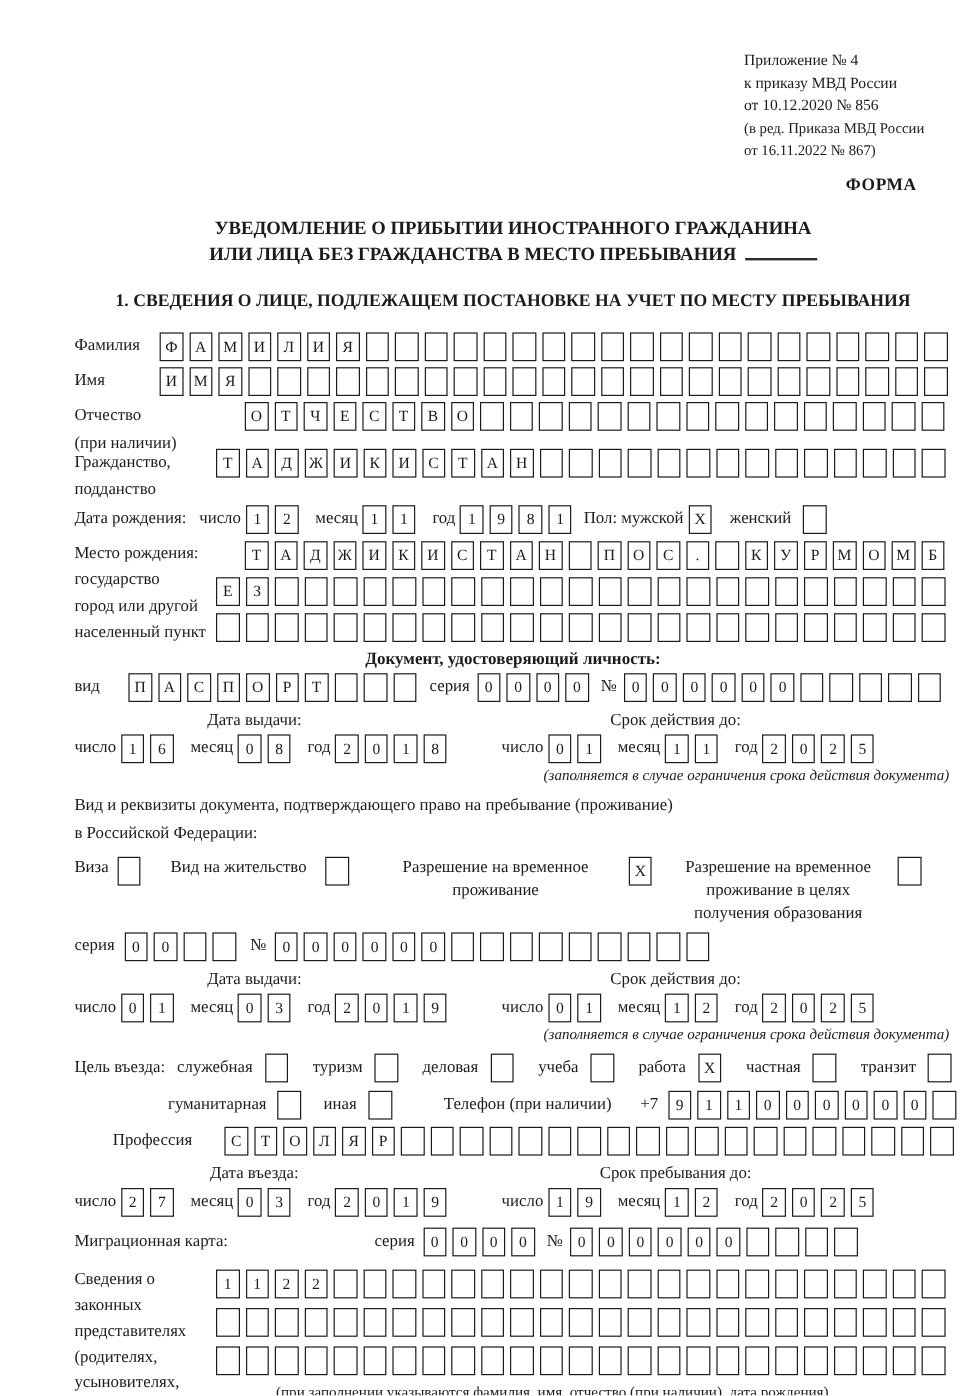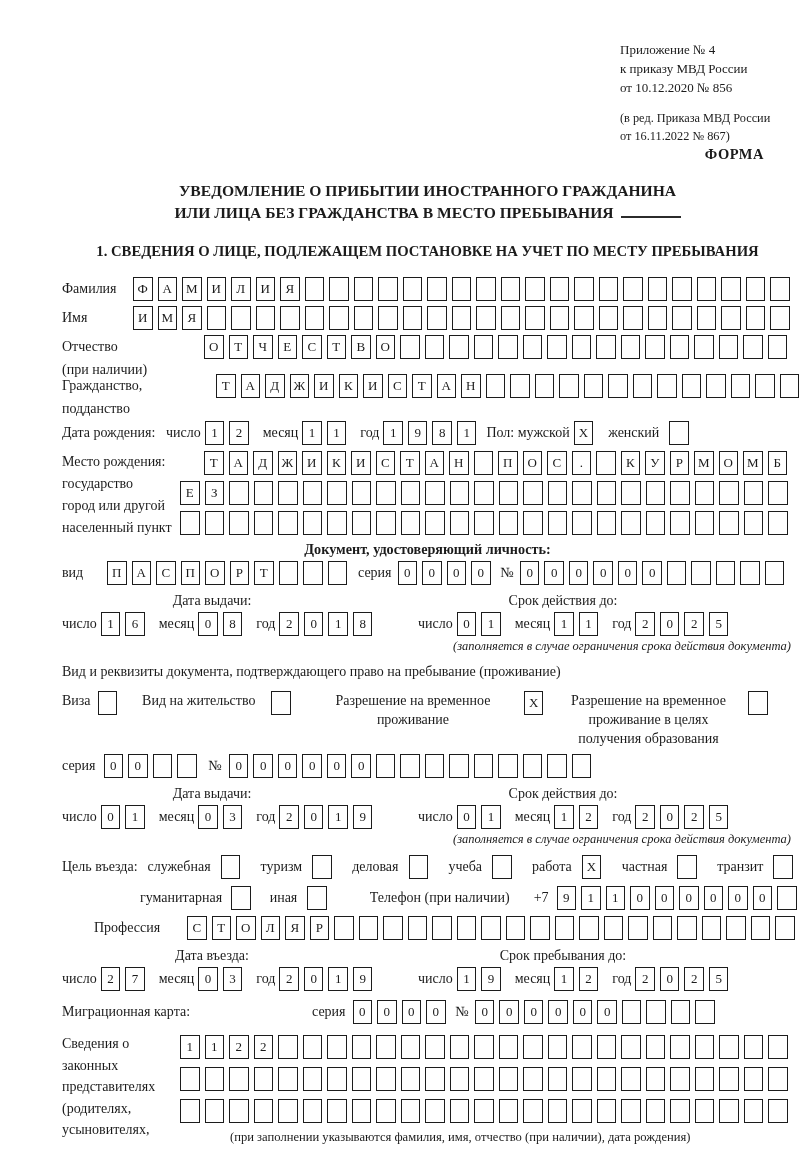--- a/index.html
+++ b/index.html
@@ -1,20 +1,20 @@
 <!DOCTYPE html>
 <html><head>
 <meta charset="utf-8">
 <style>
   html,body{margin:0;padding:0;background:#ffffff;}
   .page{position:relative;width:800px;height:1163px;background:#ffffff;color:#1b1b1b;
         font-family:"Liberation Serif","DejaVu Serif",serif;font-size:14px;overflow:hidden;}
   .appendix{position:absolute;left:620px;top:40px;width:178px;line-height:19px;font-size:13px;}
   .appendix .ed{font-size:12.3px;line-height:17.5px;}
-  .ed-first{margin-top:13px;}
+  .ed-first{margin-top:2px;}
   .forma{position:absolute;top:146px;left:618px;width:146px;text-align:right;
          font-weight:bold;font-size:14.5px;letter-spacing:.5px;}
   .content{position:absolute;left:62px;top:180px;width:731px;}
   .title{text-align:center;font-weight:bold;font-size:15.6px;line-height:22px;}
   .t-underline{display:inline-block;width:60px;height:13px;border-bottom:2.2px solid #2b2b2b;margin-left:7px;}
   .sec-heading{margin-top:19px;text-align:center;font-weight:bold;font-size:14.7px;white-space:nowrap;}
   .row{display:flex;align-items:flex-start;margin-top:5px;}
   .cells{display:flex;gap:5px;flex:0 0 auto;}
   .cell{flex:0 0 auto;width:19.5px;height:24px;border:1.6px solid #1c1c1c;box-sizing:border-box;
         display:flex;align-items:center;justify-content:center;font-size:13px;background:#fff;}
@@ -174,21 +174,21 @@
           <span class="cell"></span>
           <span class="cell"></span>
           <span class="cell"></span>
           <span class="cell"></span>
           <span class="cell"></span>
           <span class="cell"></span>
           <span class="cell"></span>
         </span>
     </div>
 
-    <div class="row" style="margin-top:-6px;gap:36px;">
+    <div class="row" style="margin-top:-6px;">
       <span class="lblcol lc-118">
         <span style="line-height:24px;">Гражданство,</span>
         <span>подданство</span>
       </span>
       <span class="cells">
           <span class="cell">Т</span>
           <span class="cell">А</span>
           <span class="cell">Д</span>
           <span class="cell">Ж</span>
           <span class="cell">И</span>
@@ -414,20 +414,21 @@
               <span class="cell">0</span>
               <span class="cell">2</span>
               <span class="cell">5</span>
             </span>
           </div>
       </div>
     </div>
     <div class="note">(заполняется в случае ограничения срока действия документа)</div>
 
     <div class="para">Вид и реквизиты документа, подтверждающего право на пребывание (проживание)</div>
+    <div class="para" style="margin-top:2px;">в Российской Федерации:</div>
 
     <div class="rvp-row">
       <span class="lbl" style="line-height:20px;">Виза</span>
       <span class="cell cb"></span>
       <span class="lbl" style="margin-left:25px;line-height:20px;">Вид на жительство</span>
       <span class="cell cb" style="margin-left:16px;"></span>
       <span class="opt-ml w200" style="margin-left:18px;">
         <span style="display:block;">Разрешение на временное</span>
         <span style="display:block;">проживание</span>
       </span>

